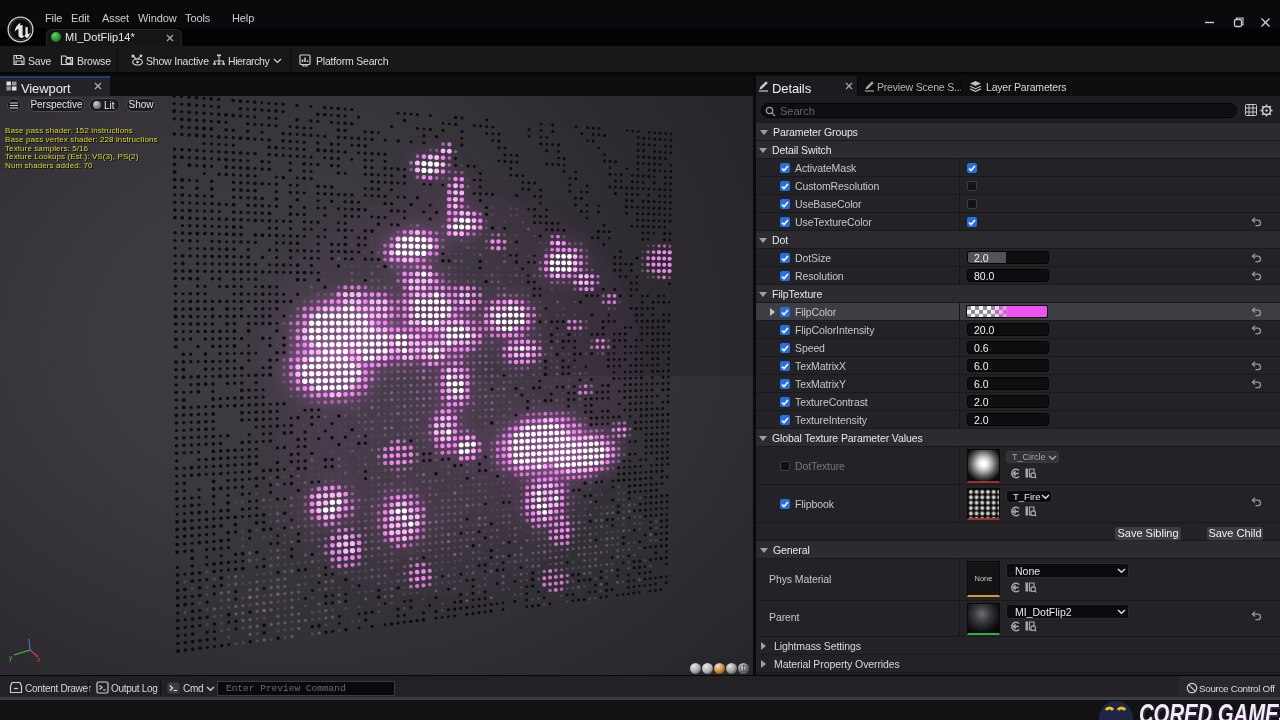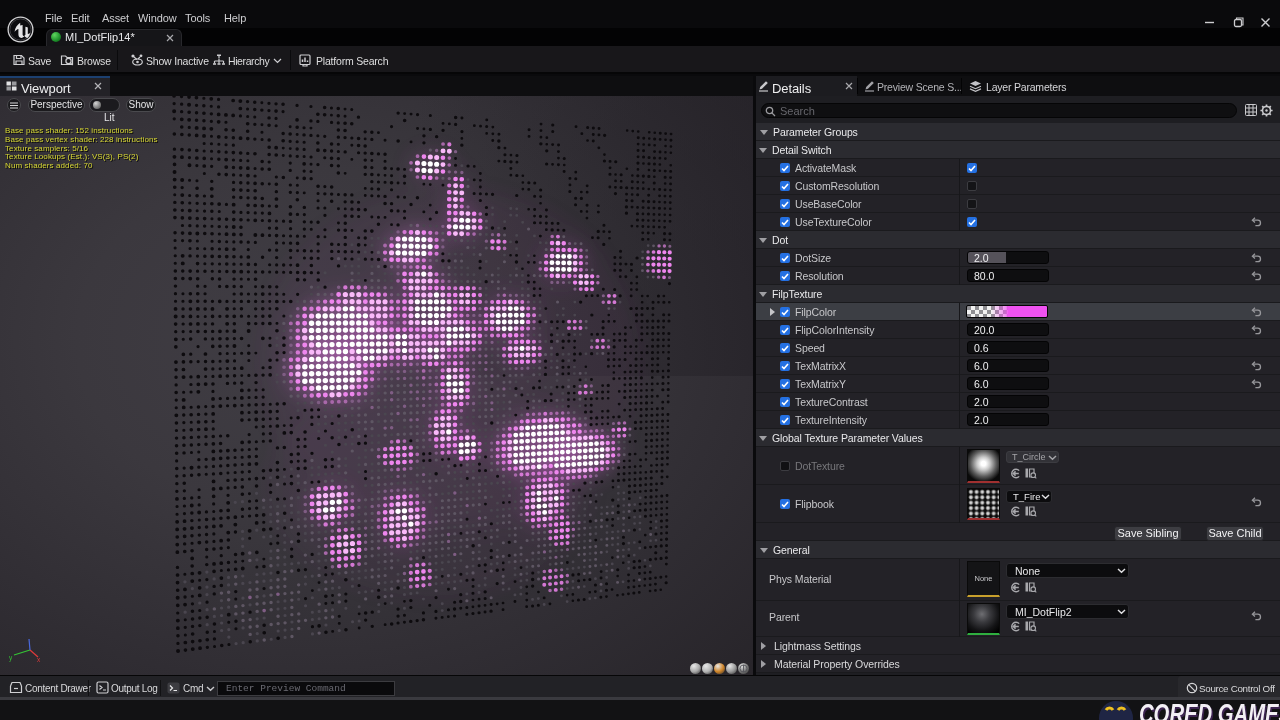--- a/index.html
+++ b/index.html
@@ -181,21 +181,21 @@
       <path stroke="#ffffff" stroke-width="5.3" stroke-linecap="round" fill="none" d="M345.3 212.8h.1M352.0 212.7h.1M331.9 219.9h.1M338.6 219.9h.1M345.3 219.9h.1M352.0 219.9h.1M358.7 219.8h.1M365.3 219.8h.1M331.9 227.1h.1M338.6 227.1h.1M345.4 227.0h.1M352.0 227.0h.1M358.7 226.9h.1M365.3 226.9h.1M331.9 234.3h.1M338.7 234.2h.1M345.4 234.1h.1M352.0 234.1h.1M358.7 234.0h.1M365.3 234.0h.1M331.9 241.4h.1M338.7 241.4h.1M345.4 241.3h.1M352.1 241.2h.1M358.7 241.1h.1M365.3 241.0h.1M331.9 248.6h.1M338.7 248.5h.1M345.4 248.4h.1M352.1 248.3h.1M358.7 248.2h.1M365.3 248.1h.1M332.0 255.8h.1M338.7 255.7h.1M345.4 255.5h.1M358.7 255.3h.1M365.3 255.2h.1M332.0 262.9h.1M338.7 262.8h.1M345.4 262.7h.1M365.4 262.3h.1M332.0 270.1h.1M338.7 270.0h.1M345.4 269.8h.1M352.1 269.7h.1M332.0 277.3h.1M338.7 277.1h.1M345.4 276.9h.1M352.1 276.8h.1M358.8 276.6h.1M332.0 284.5h.1M338.7 284.3h.1M345.5 284.1h.1M352.1 283.9h.1M332.0 291.6h.1M338.8 291.4h.1M345.5 291.2h.1M332.3 406.3h.1M339.0 405.8h.1M332.3 413.5h.1"></path>
       <path stroke="#ffffff" stroke-width="5.4" stroke-linecap="round" fill="none" d="M318.3 220.0h.1M325.1 220.0h.1M311.5 227.2h.1M318.3 227.2h.1M325.1 227.1h.1M311.5 234.5h.1M318.3 234.4h.1M325.1 234.3h.1M311.5 241.7h.1M318.4 241.6h.1M325.2 241.5h.1M318.4 248.8h.1M325.2 248.7h.1M325.2 255.9h.1M311.6 263.4h.1M318.4 263.2h.1M325.2 263.1h.1M304.8 270.7h.1M311.6 270.6h.1M318.4 270.4h.1M325.2 270.3h.1M304.8 278.0h.1M311.6 277.8h.1M318.4 277.6h.1M325.2 277.5h.1M304.8 285.2h.1M311.6 285.0h.1M318.5 284.8h.1M325.3 284.6h.1M318.5 292.0h.1M325.3 291.8h.1M325.6 414.0h.1"></path>
     </svg>
     <div class="a" style="left:7px;top:98px;width:14px;height:14px;border-radius:50%;background:rgba(22,22,25,0.82);border:1px solid #4a4a4e"></div>
     <svg class="a" style="left:10px;top:102px" width="8" height="7" viewBox="0 0 8 7">
       <path d="M0 1 H8 M0 3.5 H8 M0 6 H8" stroke="#d8d8da" stroke-width="1"></path>
     </svg>
     <div class="a pill" style="left:28px;width:57px;line-height:12.5px">Perspective</div>
     <div class="a pill" style="left:89px;width:31px"></div>
     <div class="a" style="left:93px;top:101px;width:8px;height:8px;border-radius:50%;background:radial-gradient(circle at 35% 30%,#d4d4d4,#8a8a8a 50%,#4a4a4a)"></div>
-    <div class="a" style="left:104px;top:112px;font-size:10px;color:#e4e4e6">Lit</div>
+    <div class="a" style="left:104px;top:100px;font-size:10px;color:#e4e4e6">Lit</div>
     <div class="a pill" style="left:126px;width:30px;line-height:12.5px">Show</div>
     <div id="dbg" class="a">Base pass shader: 152 instructions<br>Base pass vertex shader: 228 instructions<br>Texture samplers: 5/16<br>Texture Lookups (Est.): VS(3), PS(2)<br>Num shaders added: 70</div>
     <svg class="a" style="left:8px;top:636px" width="36" height="26" viewBox="0 0 36 26">
       <path d="M22 14 L6 19" stroke="#35c435" stroke-width="1.2"></path>
       <path d="M22 14 L30 21" stroke="#e03a3a" stroke-width="1.2"></path>
       <path d="M22 14 L21 3" stroke="#4a6ae0" stroke-width="1.2"></path>
       <text x="29" y="26" font-size="6.5" fill="#e03a3a" font-family="Liberation Sans">x</text>
       <text x="1" y="24" font-size="6.5" fill="#35c435" font-family="Liberation Sans">y</text>
     </svg>
     <div class="a" style="left:690px;top:663px;width:11px;height:11px;border-radius:50%;background:radial-gradient(circle at 35% 28%,#e8e8e8,#a8a8a8 52%,#2e2e2e 100%)"></div>
@@ -210,21 +210,21 @@
     <svg class="a" style="left:7px;top:16px;z-index:9" width="27" height="27" viewBox="0 0 27 27">
       <circle cx="13.5" cy="13.5" r="12.4" stroke="#d4d4d6" stroke-width="1.3" fill="#0c0c0f"></circle>
       <circle cx="13.5" cy="13.5" r="10.6" stroke="#505055" stroke-width="0.7" fill="none"></circle>
       <path d="M13.2 6.8 C10.2 8.8 8.0 12.0 7.6 15.8 C8.8 14.3 10.2 13.3 11.4 13.0 L11.4 18.3 C11.4 20.6 12.5 21.9 14.3 21.9 C15.6 21.9 16.7 21.2 17.5 20.1 C18.2 21.2 19.2 21.8 20.4 22.0 C21.8 20.8 22.8 19.0 23.2 17.0 C22.4 17.7 21.6 18.1 20.8 18.1 L20.8 11.5 C20.0 11.1 19.2 10.8 18.4 10.7 L18.4 18.7 C17.9 19.5 17.3 19.9 16.7 19.9 C15.9 19.9 15.6 19.3 15.6 18.1 L15.6 8.9 C14.8 8.9 13.8 9.3 13.2 9.6 Z" fill="#e4e4e6"></path>
     </svg>
     <div class="a mi" style="left:45px">File</div>
     <div class="a mi" style="left:71px">Edit</div>
     <div class="a mi" style="left:102px">Asset</div>
     <div class="a mi" style="left:138px">Window</div>
     <div class="a mi" style="left:185px">Tools</div>
-    <div class="a mi" style="left:224px">Help</div>
+    <div class="a mi" style="left:232px">Help</div>
     <svg class="a" style="left:1204px;top:17px" width="11" height="11" viewBox="0 0 11 11">
       <path d="M1 5.5 H10" stroke="#cdcdd0" stroke-width="1.4"></path>
     </svg>
     <svg class="a" style="left:1233px;top:17px" width="11" height="11" viewBox="0 0 11 11">
       <rect x="1.5" y="2.5" width="7" height="7" rx="1.5" stroke="#cdcdd0" stroke-width="1.3" fill="none"></rect>
       <path d="M3.5 2 V1 H10 V8 H9" stroke="#cdcdd0" stroke-width="1.1" fill="none"></path>
     </svg>
     <svg class="a" style="left:1260px;top:17px" width="11" height="11" viewBox="0 0 11 11">
       <path d="M1.5 1.5 L9.5 9.5 M9.5 1.5 L1.5 9.5" stroke="#cdcdd0" stroke-width="1.4"></path>
     </svg>

